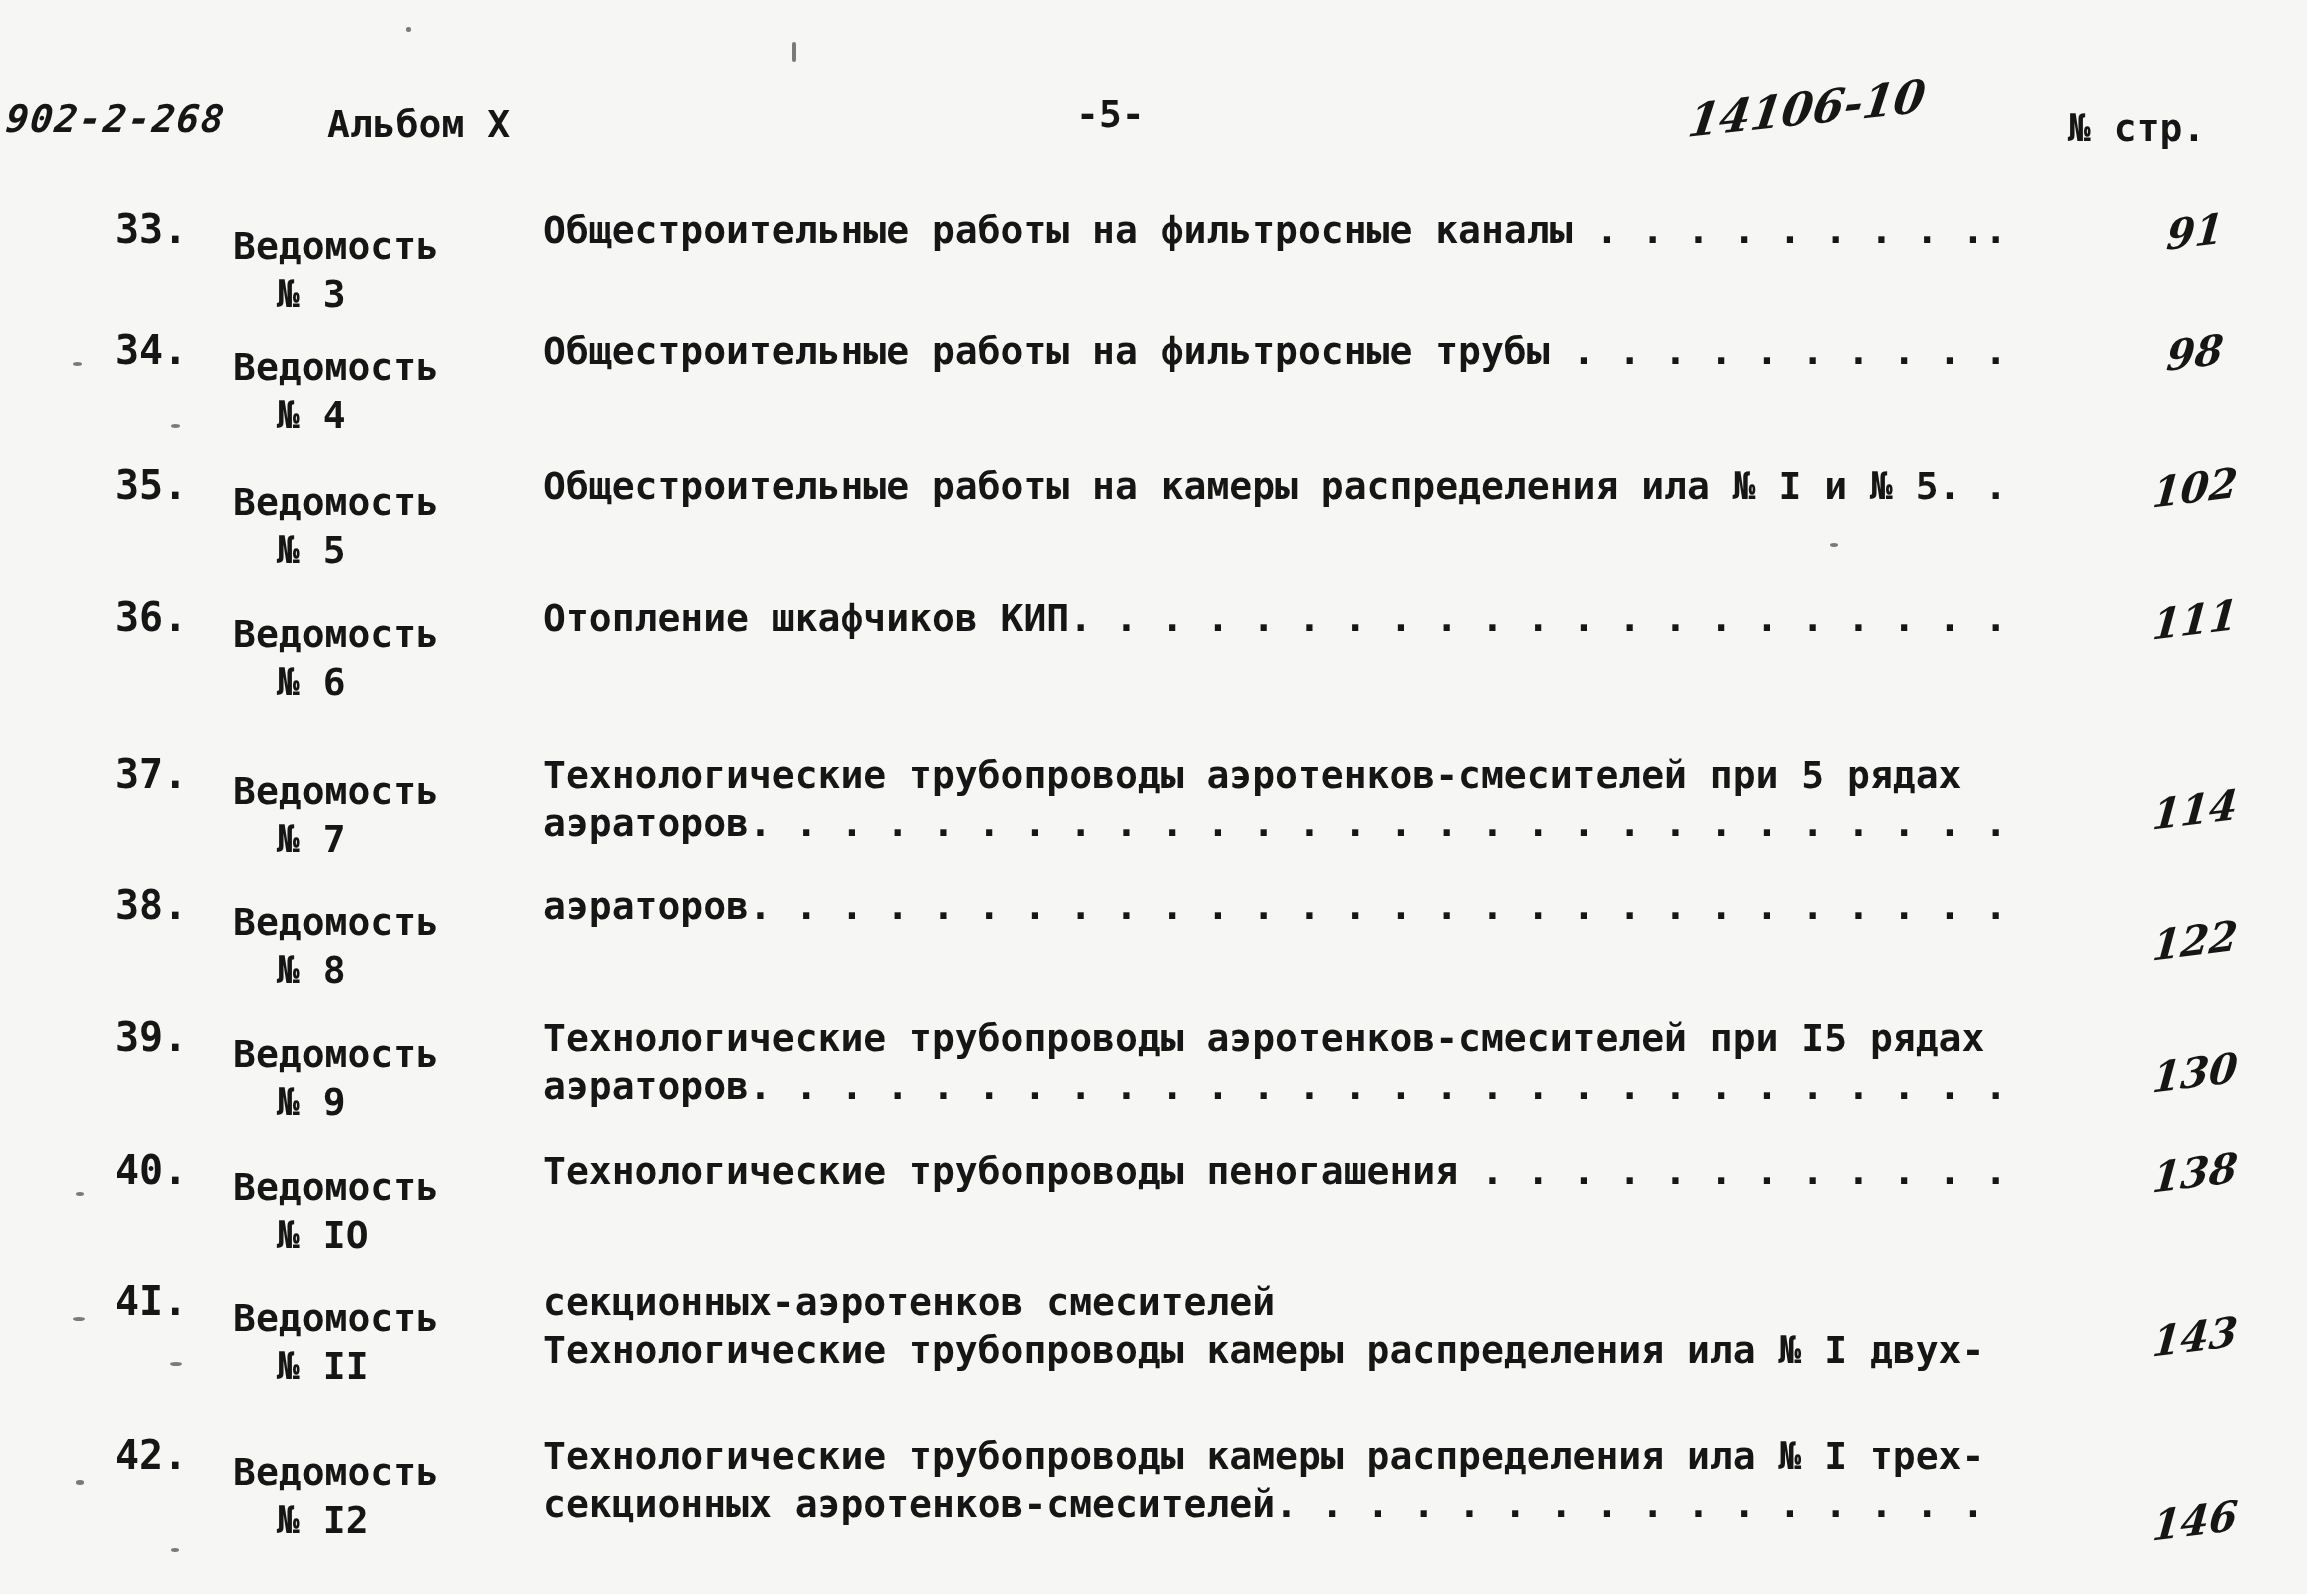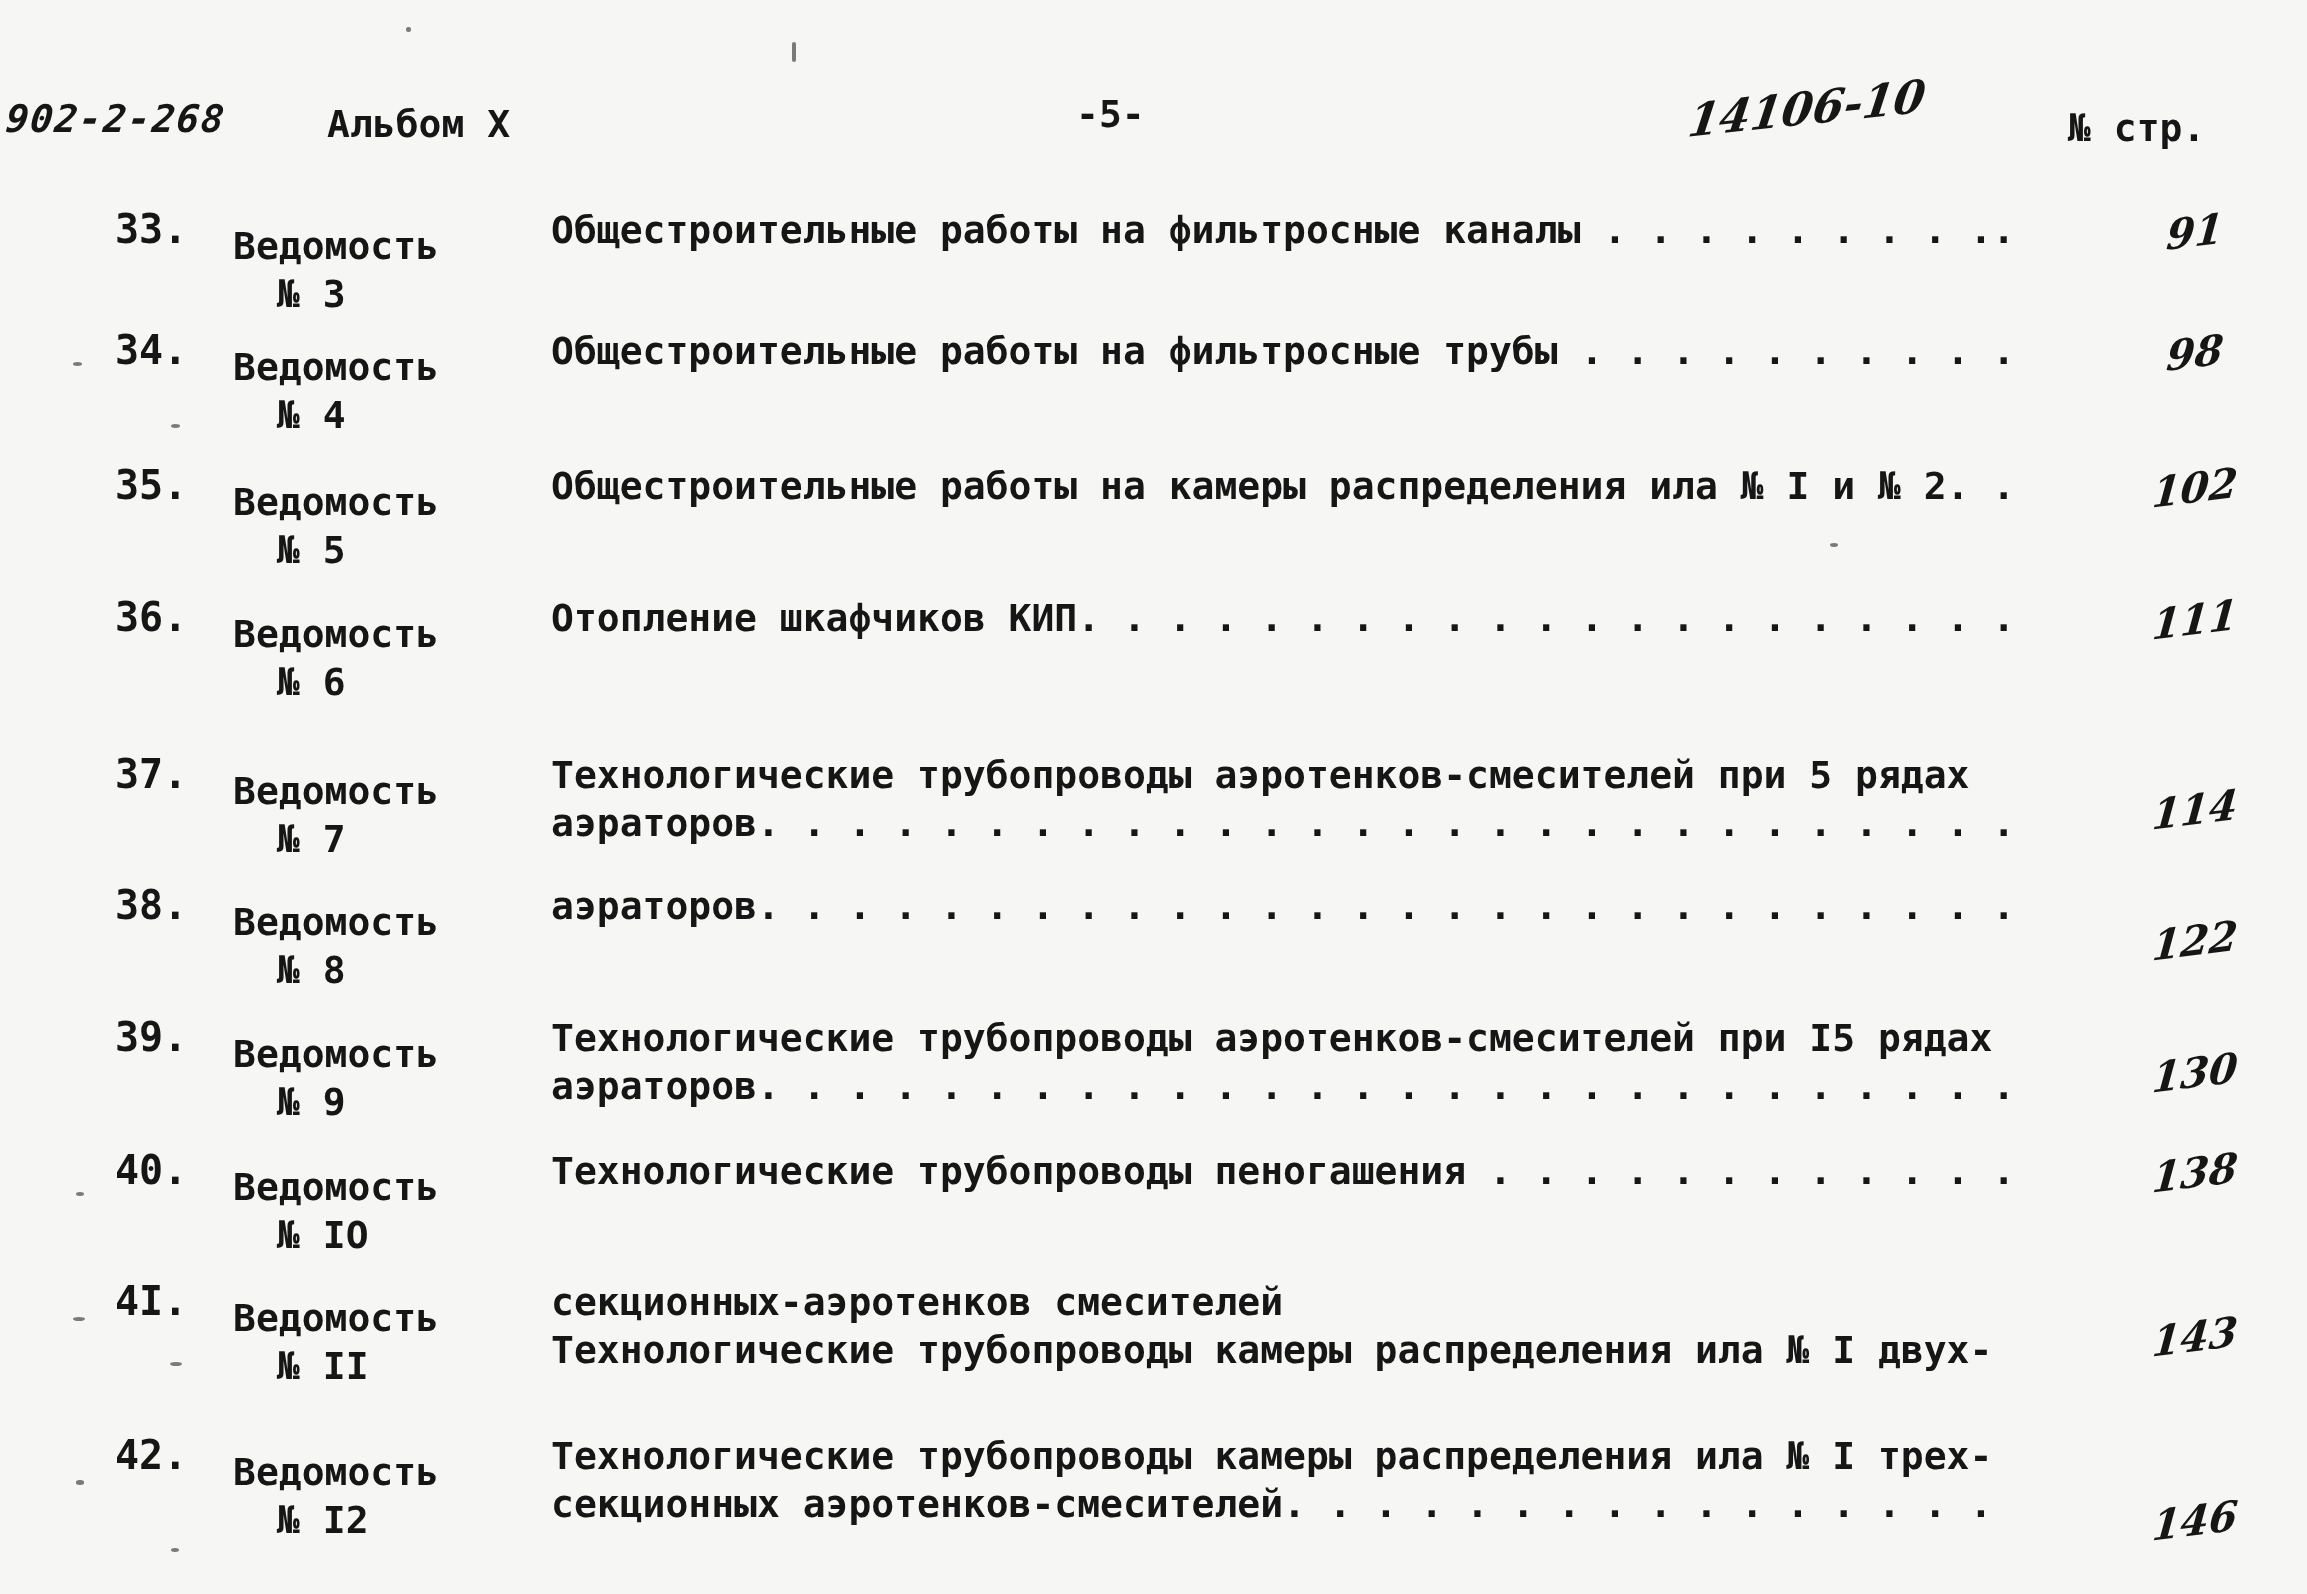--- a/index.html
+++ b/index.html
@@ -23,21 +23,21 @@
                 transform:rotate(-6deg) skewX(-14deg); }
   .page-col-label { left:2068px; top:106px;text-align:center; }
 
   
   .row { position:absolute; left:0; width:100%; }
   .col-num  { position:absolute; left:115px; font-size:40px; white-space:nowrap; }
   .col-ved  { position:absolute; left:233px; font-size:38px; }
   .ved-label{ white-space:nowrap; line-height:48px;margin-top:16px; }
   .ved-no   { white-space:nowrap; line-height:48px; margin-left:44px; }
   .col-desc { position:absolute; left:543px; font-size:38px; }
-  .desc-line{ white-space:nowrap; line-height:48px; letter-spacing:0px;margin-left:8px; }
+  .desc-line{ white-space:nowrap; line-height:48px; letter-spacing:0px; }
   .col-page { position:absolute; left:2104px; width:182px; top:1.5px;
               text-align:center;
               font-family:"DejaVu Serif", serif; font-style:italic;
               font-size:41px; font-weight:bold;
               transform:rotate(-7deg) skewX(-12deg); }
   .row.two .col-page { top:35px; }
   .rows .row:last-child .col-page { top:65px; }
 
   
   .speck { position:absolute; background:#7a7a76; border-radius:50%; }
@@ -78,21 +78,21 @@
       <div class="col-page">98</div>
     </div>
 
     <div class="row" style="top: 462px;">
       <div class="col-num">35.</div>
       <div class="col-ved">
         <div class="ved-label">Ведомость</div>
         <div class="ved-no">№ 5</div>
       </div>
       <div class="col-desc">
-          <div class="desc-line">Общестроительные работы на камеры распределения ила № I и № 2. .</div>
+          <div class="desc-line">Общестроительные работы на камеры распределения ила № I и № 5. .</div>
         </div>
       <div class="col-page">102</div>
     </div>
 
     <div class="row" style="top: 594px;">
       <div class="col-num">36.</div>
       <div class="col-ved">
         <div class="ved-label">Ведомость</div>
         <div class="ved-no">№ 6</div>
       </div>

